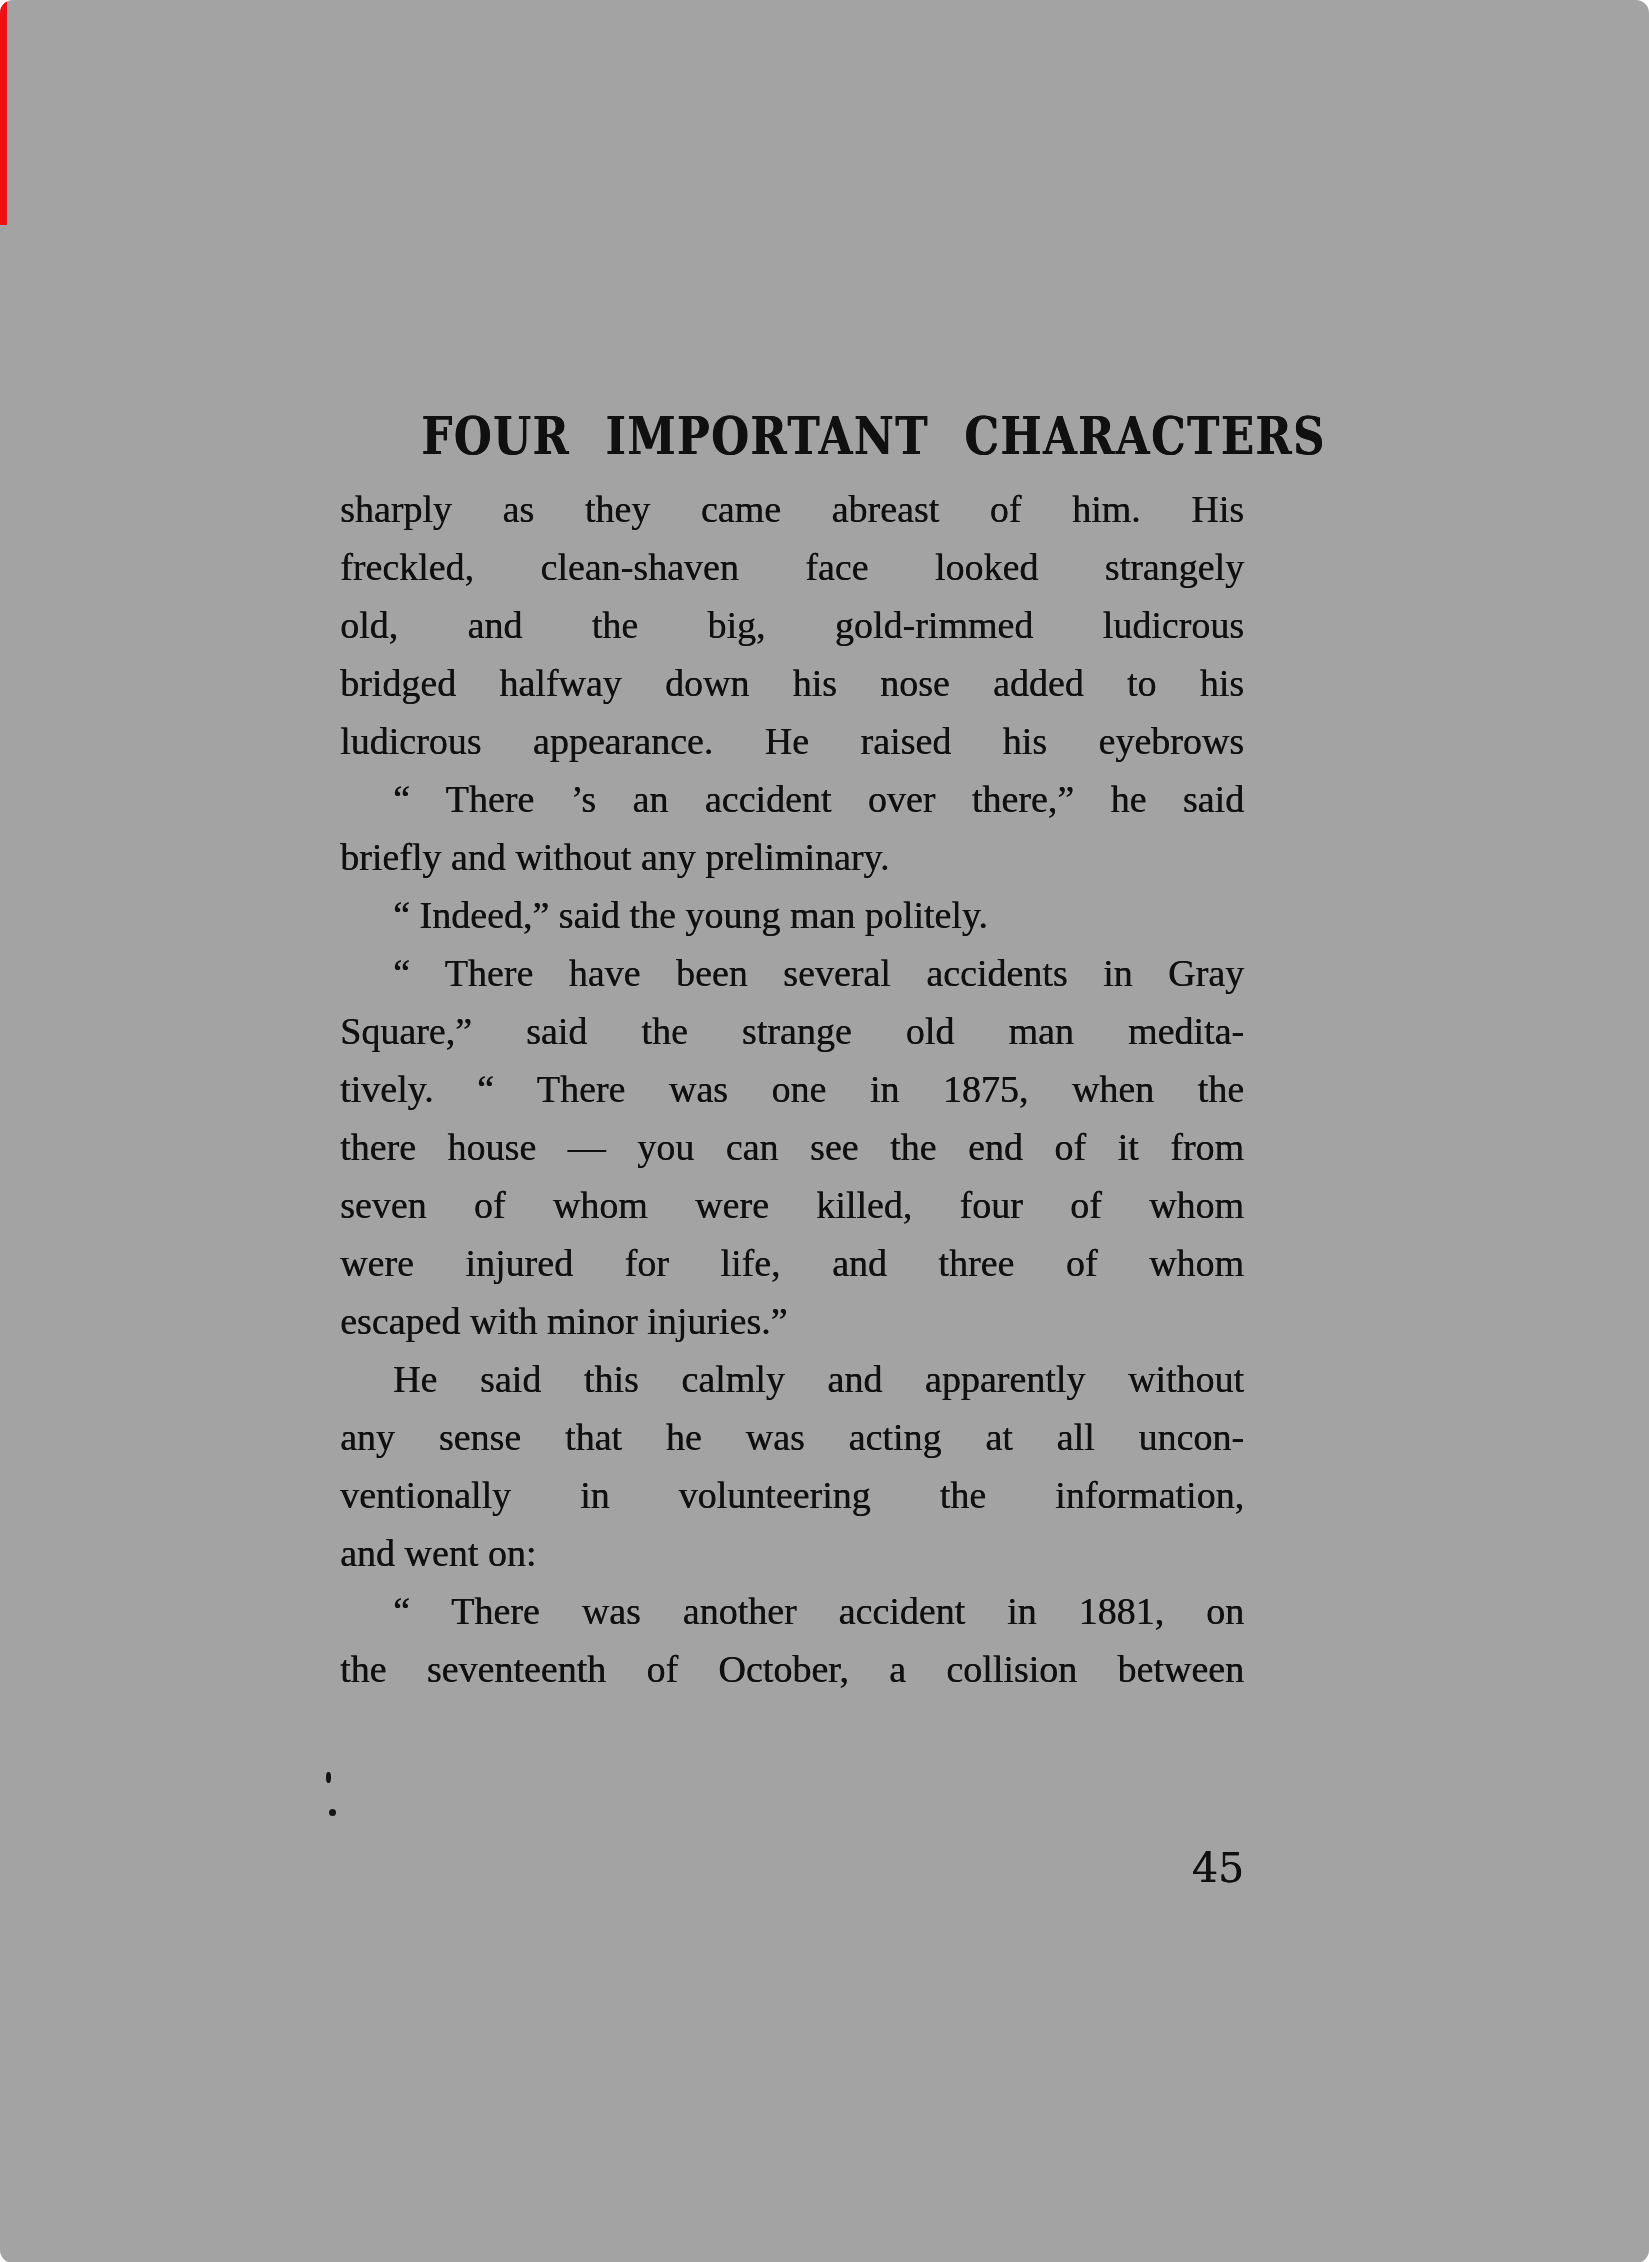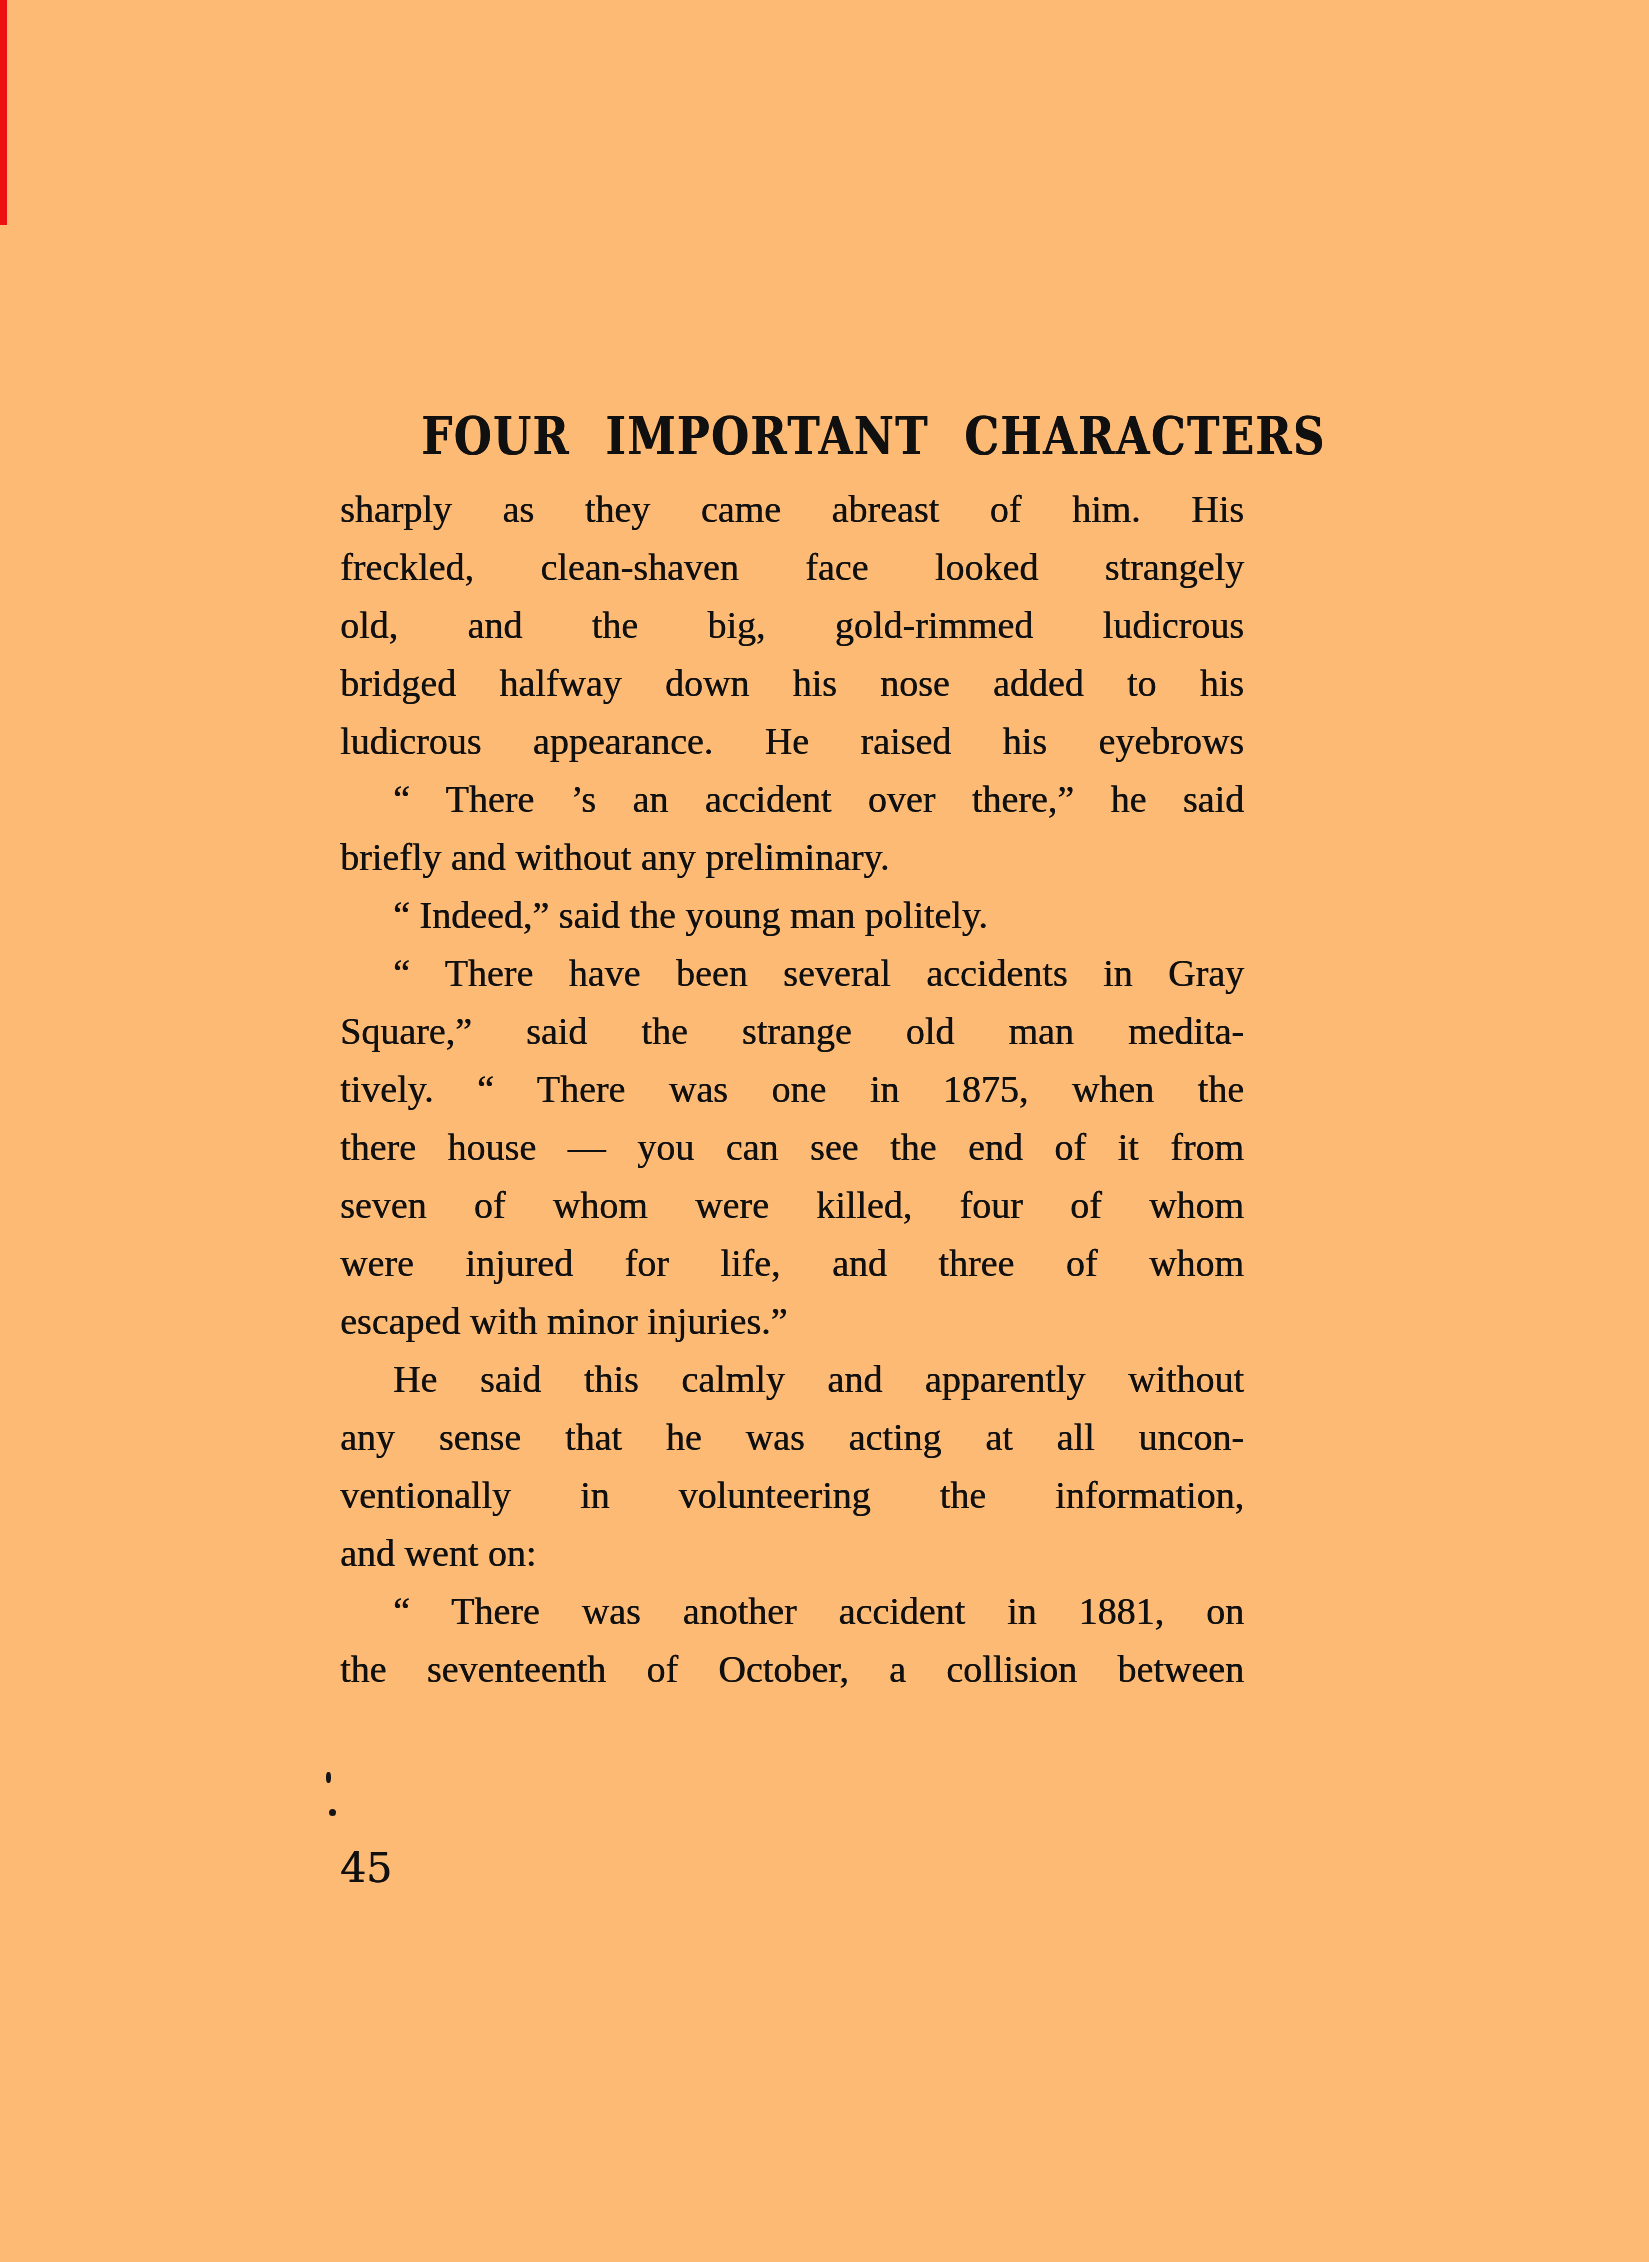--- a/index.html
+++ b/index.html
@@ -1,23 +1,24 @@
 <!DOCTYPE html>
 <html style="font-size:14.3px"><head>
 <meta charset="utf-8">
 <style>
   html, body { margin: 0; padding: 0; background: #ffffff; }
   .page {
     position: relative;
     width: 1649px;
     height: 2263px;
-    background: #fdba74;
+    background: #a3a3a3;
     overflow: hidden;
     font-family: "DejaVu Serif", serif;
     color: #101010;
+    border-radius: 13px;
   }
   .edge-bar {
     position: absolute;
     left: 0; top: 0;
     width: 7.1px; height: 225px;
   }
   .title {
     position: absolute;
     left: 340px; top: 355px;
     width: 904px;
@@ -45,21 +46,21 @@
     text-align-last: justify;
     white-space: nowrap;
     overflow: visible;
   }
   .line.indent { text-indent: 53px; }
   .line.last { text-align-last: left; }
   .pagenum {
     position: absolute;
     left: 340px; top: 1837px;
     width: 904px;
-    text-align: left;
+    text-align: right;
     font-size: 41px;
     line-height: 62px;
     text-shadow: 0.4px 0 0 #101010;
   }
   .speck {
     position: absolute;
     background: #151515;
     border-radius: 50%;
   }
 </style>

